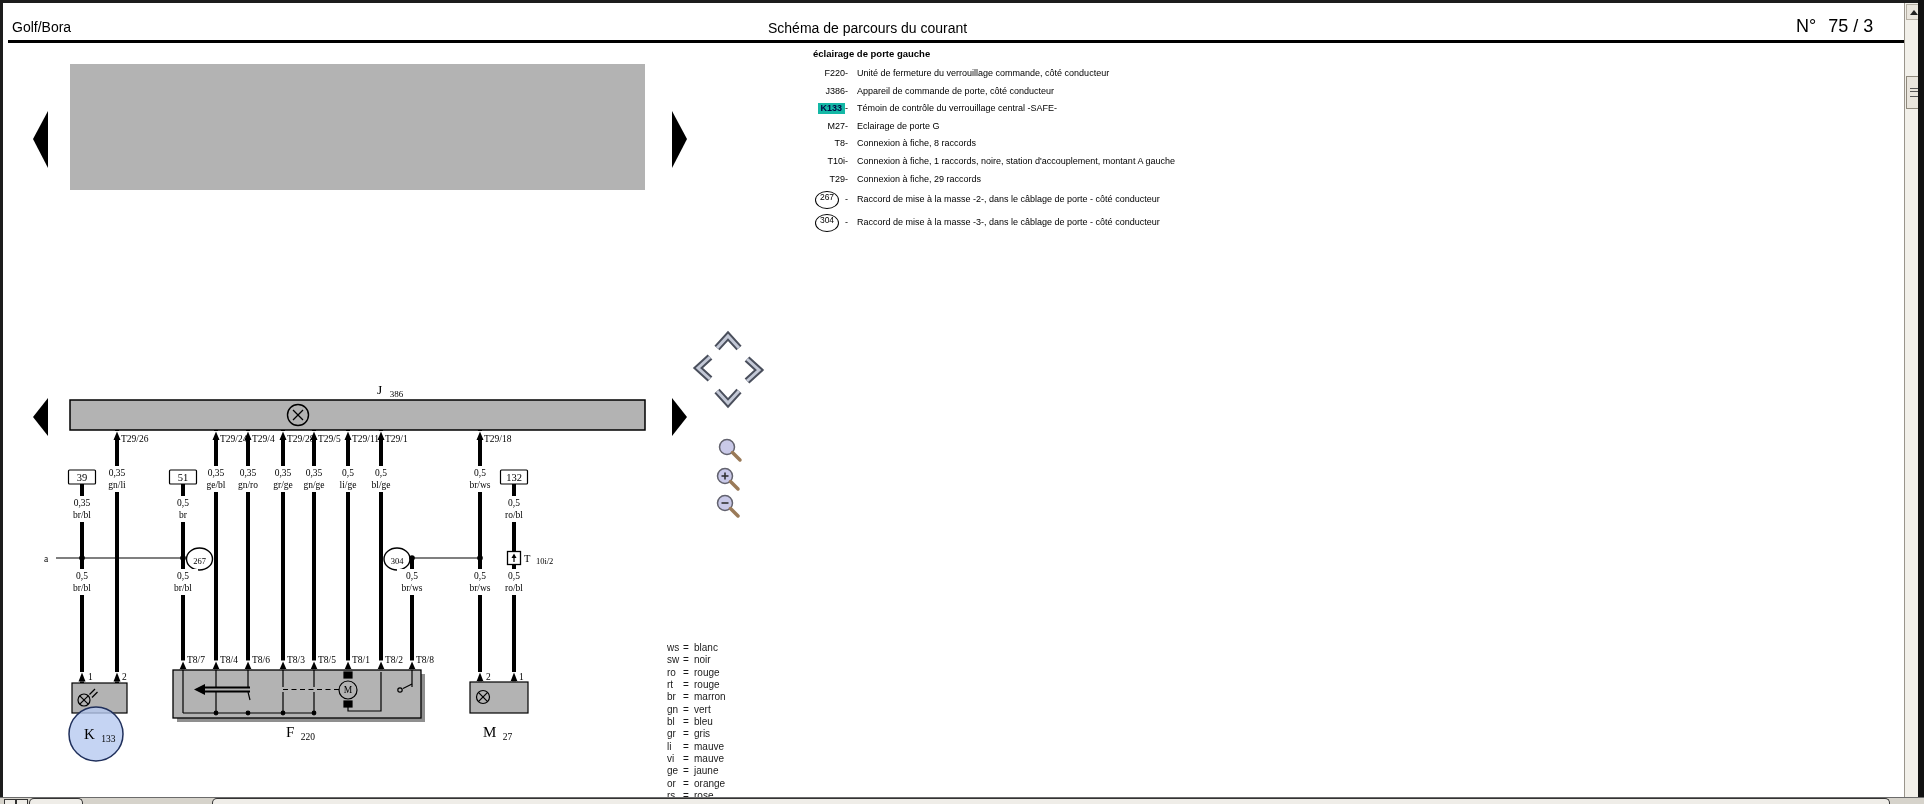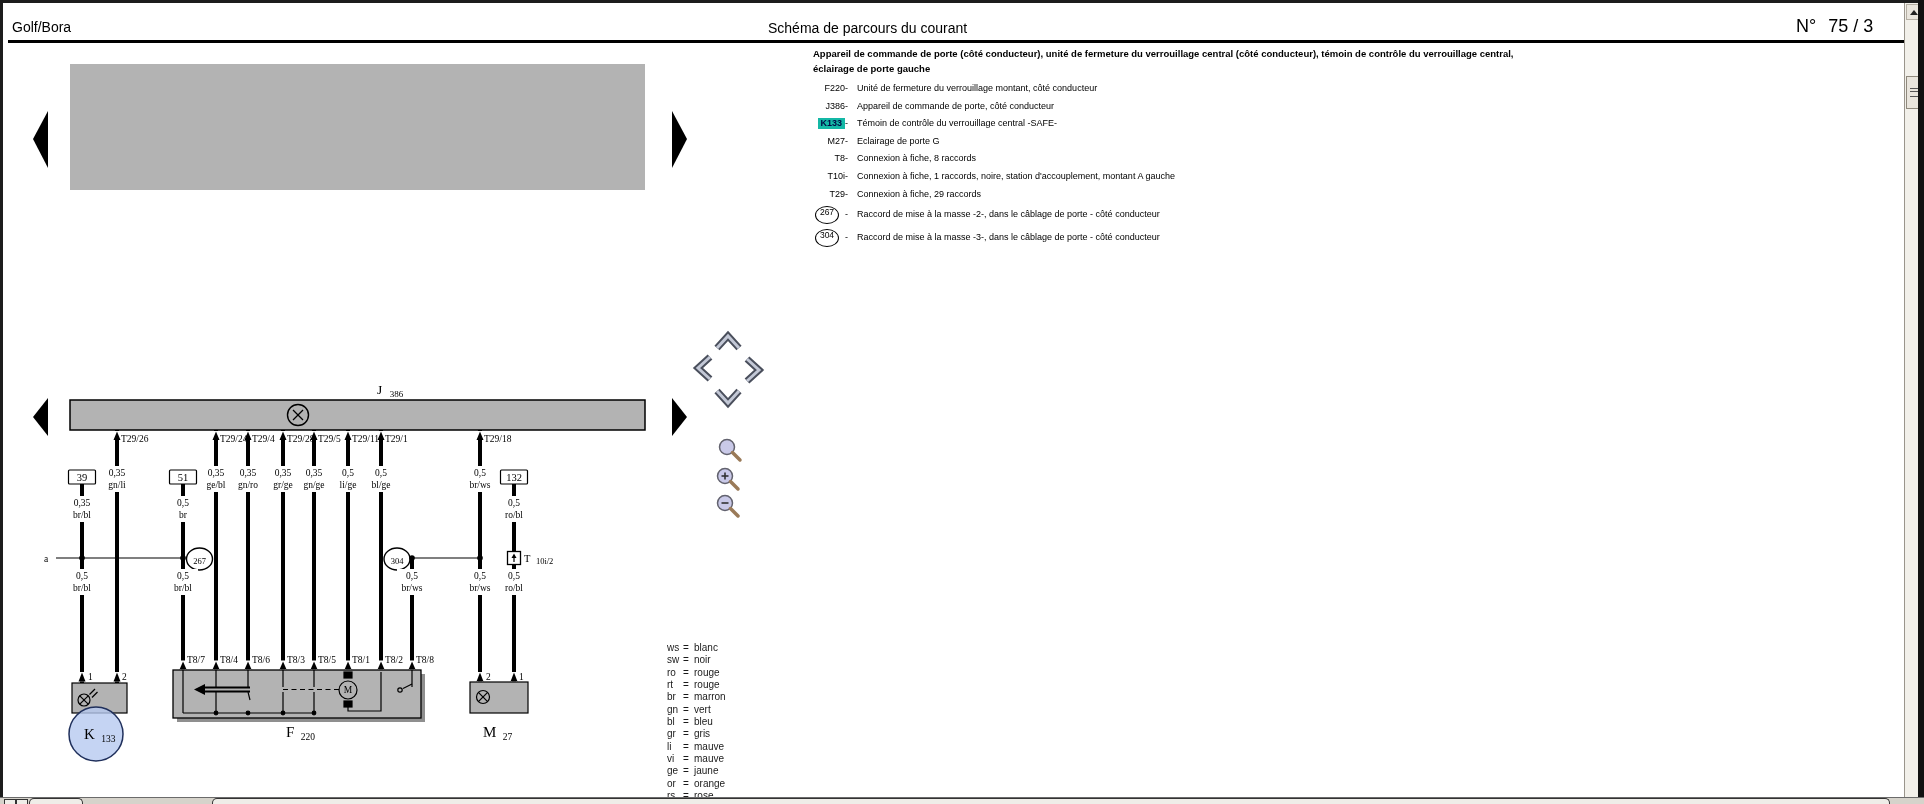--- a/index.html
+++ b/index.html
@@ -331,27 +331,26 @@
   </text>
   <text>
     <tspan class="cl" x="483" y="737">M</tspan>
     <tspan class="cs" dx="2" dy="3">27</tspan>
   </text>
   <text class="t9" x="348" y="693" text-anchor="middle">M</text>
 </svg>
 
 <div class="abs legend">
   <div class="legend-title">
-    <div>Appareil de commande de porte (côté conducteur), unité de fermeture du verrouillage central (côté conducteur), témoin de contrôle du verrouillage central,</div>
     <div>éclairage de porte gauche</div>
   </div>
   <div class="lrow">
     <span class="code">F220</span>
     <span class="dash">-</span>
-    <span>Unité de fermeture du verrouillage montant, côté conducteur</span>
+    <span>Unité de fermeture du verrouillage commande, côté conducteur</span>
   </div>
   <div class="lrow">
     <span class="code">J386</span>
     <span class="dash">-</span>
     <span>Appareil de commande de porte, côté conducteur</span>
   </div>
   <div class="lrow">
     <span class="code"><span class="hl">K133</span></span>
     <span class="dash">-</span>
     <span>Témoin de contrôle du verrouillage central -SAFE-</span>

